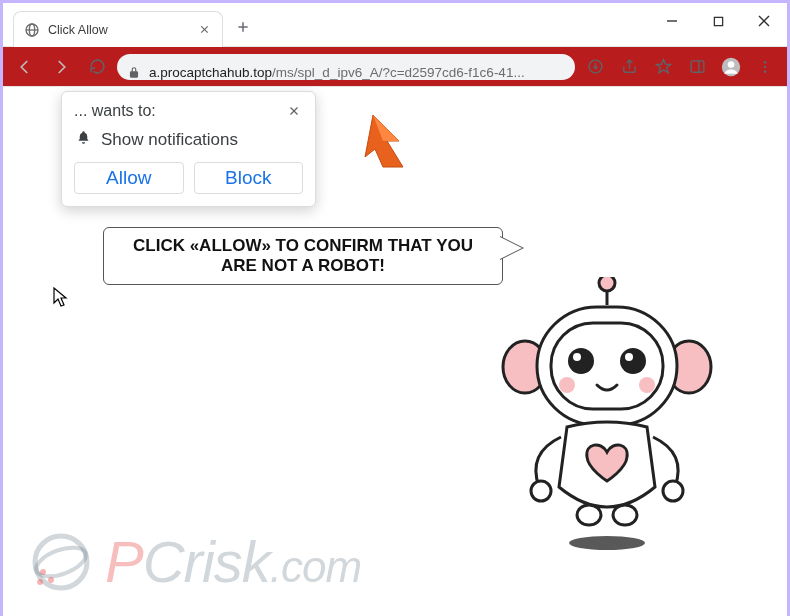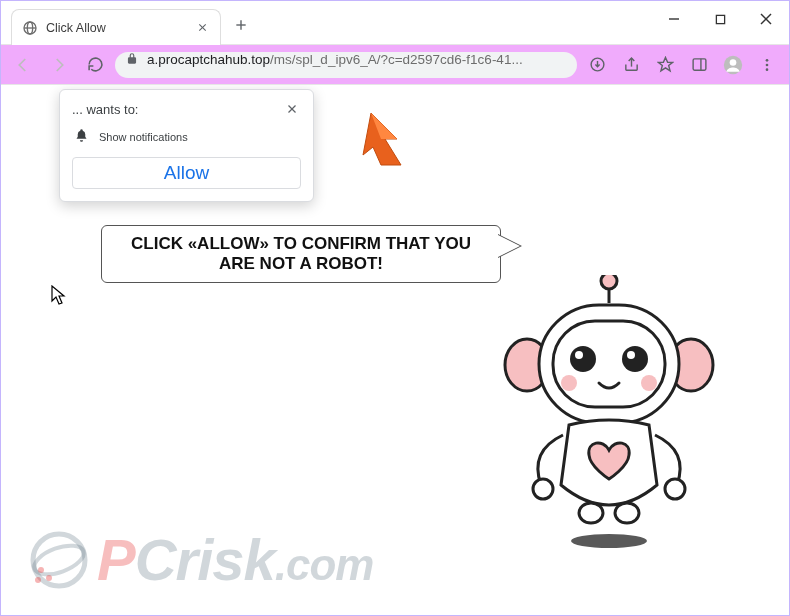--- a/index.html
+++ b/index.html
@@ -1,65 +1,65 @@
 <!DOCTYPE html>
 <html><head>
 <meta charset="utf-8">
 <style>
   * { box-sizing: border-box; margin: 0; padding: 0; }
   html, body { width: 790px; height: 616px; font-family: "Segoe UI", Arial, sans-serif; overflow: hidden; background: #fff; }
-  .window { width: 790px; height: 616px; border: 1px solid #c4b5fd; background: #f0abfc; position: relative; }
+  .window { width: 790px; height: 616px; border: 3px solid #c4b5fd; background: #b91c1c; position: relative; }
 
   
   .titlebar { height: 44px; display: flex; align-items: flex-start; background: #fff; border-bottom: 1px solid #e6e6e6; }
   .tab { display: flex; align-items: center; height: 36px; margin: 8px 0 0 10px; padding: 0 10px; border-radius: 8px 8px 0 0; background: #fff; min-width: 210px; border: 1px solid #dedede; border-bottom: none; gap: 8px; }
   .tab .favicon { width: 16px; height: 16px; }
   .tab .tab-title { font-size: 12.5px; color: #3c3c3c; flex: 1; white-space: nowrap; overflow: hidden; text-overflow: ellipsis; }
   .tab .tab-close { width: 16px; height: 16px; display: flex; align-items: center; justify-content: center; color: #5f6368; cursor: pointer; border-radius: 50%; }
   .newtab { width: 28px; height: 28px; margin: 10px 0 0 6px; display: flex; align-items: center; justify-content: center; color: #5f6368; cursor: pointer; border-radius: 50%; font-size: 18px; }
   .win-controls { margin-left: auto; display: flex; height: 44px; }
   .win-btn { width: 46px; height: 36px; display: flex; align-items: center; justify-content: center; color: #3c3c3c; cursor: pointer; }
 
   
   .toolbar { height: 40px; display: flex; align-items: center; padding: 0 6px; gap: 4px; border-bottom: 1px solid #e6e6e6; }
   .tool-icon { width: 32px; height: 32px; display: flex; align-items: center; justify-content: center; color: #5f6368; cursor: pointer; border-radius: 50%; }
   .tool-icon.disabled { color: #bdbdbd; cursor: default; }
-  .omnibox { flex: 1; height: 26px; background: #f1f3f4; border-radius: 15px; display: flex; align-items: flex-start; padding: 0 10px; gap: 8px; color: #5f6368; font-size: 13.5px; overflow: hidden; }
+  .omnibox { flex: 1; height: 26px; background: #f1f3f4; border-radius: 15px; display: flex; align-items: flex-end; padding: 0 10px; gap: 8px; color: #5f6368; font-size: 13.5px; overflow: hidden; }
   .omnibox .lock { width: 14px; height: 14px; flex: none; }
   .omnibox .url { white-space: nowrap; color: #202124; overflow: hidden; text-overflow: ellipsis; }
   .omnibox .url .path { color: #6d6d6d; }
   .right-icons { display: flex; gap: 2px; align-items: center; }
 
   
   .content { position: relative; width: 100%; height: calc(616px - 44px - 40px - 2px); background: #fff; overflow: hidden; }
 
   
   .perm-popup { position: absolute; left: 58px; top: 4px; width: 255px; background: #fff; border: 1px solid #dadce0; border-radius: 6px; box-shadow: 0 4px 14px rgba(0,0,0,0.18); padding: 10px 12px 12px; z-index: 10; }
-  .perm-top { display: flex; align-items: center; font-size: 13px; color: #3c4043; text-align: right; }
+  .perm-top { display: flex; align-items: center; font-size: 16px; color: #3c4043; text-align: right; }
   .perm-close { margin-left: auto; width: 18px; height: 18px; display: flex; align-items: center; justify-content: center; cursor: pointer; color: #5f6368; }
-  .perm-row { display: flex; align-items: center; gap: 10px; margin: 10px 0 12px 2px; font-size: 11px; color: #3c4043; }
+  .perm-row { display: flex; align-items: center; gap: 10px; margin: 10px 0 12px 2px; font-size: 17px; color: #3c4043; }
   .perm-actions { display: flex; gap: 10px; }
   .perm-btn { flex: 1; height: 32px; border: 1px solid #dadce0; background: #fff; color: #1a73e8; font-size: 19px; border-radius: 4px; cursor: pointer; }
 
   
   .arrow { position: absolute; left: 350px; top: 20px; z-index: 9; }
 
   
   .bubble { position: absolute; left: 100px; top: 140px; width: 400px; background: #fff; border: 1px solid #555; border-radius: 6px; padding: 8px 18px; font-weight: 700; font-size: 17px; text-align: center; color: #111; }
   .bubble::after { content: ""; position: absolute; right: -22px; bottom: 24px; width: 0; height: 0; border-left: 24px solid #555; border-top: 12px solid transparent; border-bottom: 12px solid transparent; }
   .bubble::before { content: ""; position: absolute; right: -20px; bottom: 25px; width: 0; height: 0; border-left: 22px solid #fff; border-top: 11px solid transparent; border-bottom: 11px solid transparent; z-index: 1; }
 
   
   .robot { position: absolute; right: 70px; top: 190px; }
 
   
   .cursor-mark { position: absolute; left: 50px; top: 200px; color: #000; }
 
   
-  .watermark { position: absolute; left: 28px; bottom: 22px; font-family: Arial, sans-serif; font-weight: 700; font-style: italic; font-size: 58px; color: rgba(90,110,125,0.28); letter-spacing: -1px; display: flex; align-items: center; gap: 8px; user-select: none; justify-content: flex-end; }
+  .watermark { position: absolute; left: 28px; bottom: 22px; font-family: Arial, sans-serif; font-weight: 400; font-style: italic; font-size: 58px; color: rgba(90,110,125,0.28); letter-spacing: -1px; display: flex; align-items: center; gap: 14px; user-select: none; justify-content: flex-end; }
   .watermark .g1 { color: rgba(230,40,40,0.30); }
   .watermark .dot { font-size: 44px; }
 </style>
 </head>
 <body>
 
 <div class="window">
 
   <div class="titlebar">
     <div class="tab">
@@ -189,20 +189,21 @@
       <div class="perm-row">
         <span>
           <svg width="15" height="15" viewBox="0 0 24 24" fill="#3c4043">
               <path d="M12 2a2 2 0 0 0-2 2v.3A6 6 0 0 0 6 10v4l-2 3h16l-2-3v-4a6 6 0 0 0-4-5.7V4a2 2 0 0 0-2-2zm0 20a2.5 2.5 0 0 0 2.5-2.5h-5A2.5 2.5 0 0 0 12 22z"></path>
             </svg>
         </span>
         <span>Show notifications</span>
       </div>
       <div class="perm-actions">
         <button class="perm-btn">Allow</button>
+        <button class="perm-btn">Block</button>
       </div>
     </div>
 
     <div class="arrow">
       <svg width="70" height="70" viewBox="0 0 70 70">
         <polygon points="20,8 46,34 34,34 50,60 30,60 22,42 12,50" fill="#e8611d" stroke="#c24c0e" stroke-width="1"></polygon>
         <polygon points="20,8 46,34 30,34 20,8" fill="#ff8740"></polygon>
       </svg>
     </div>
 

